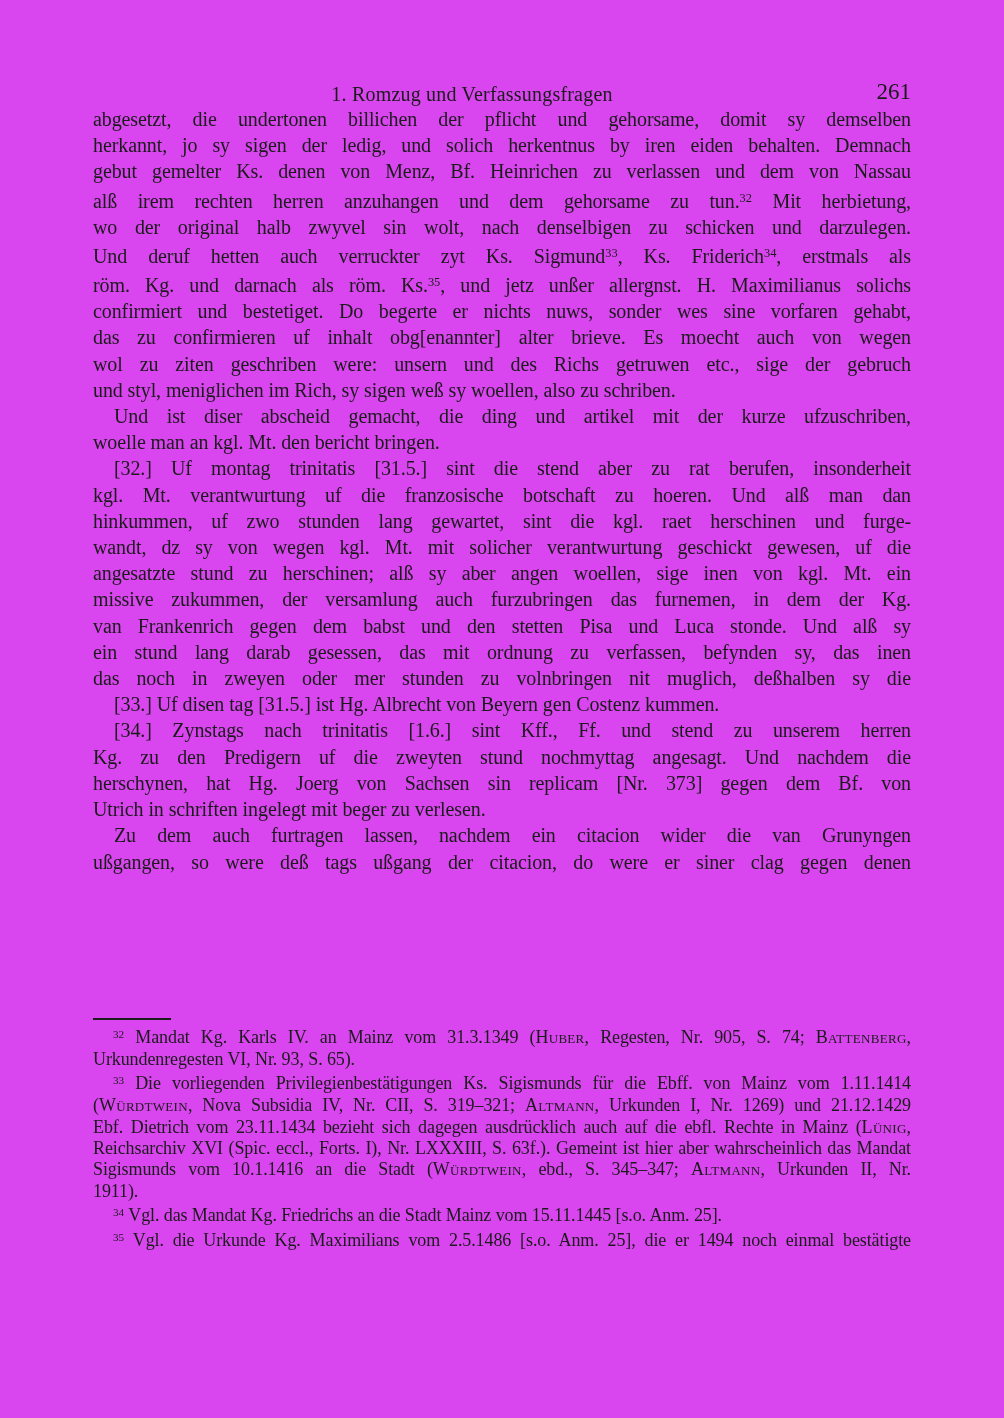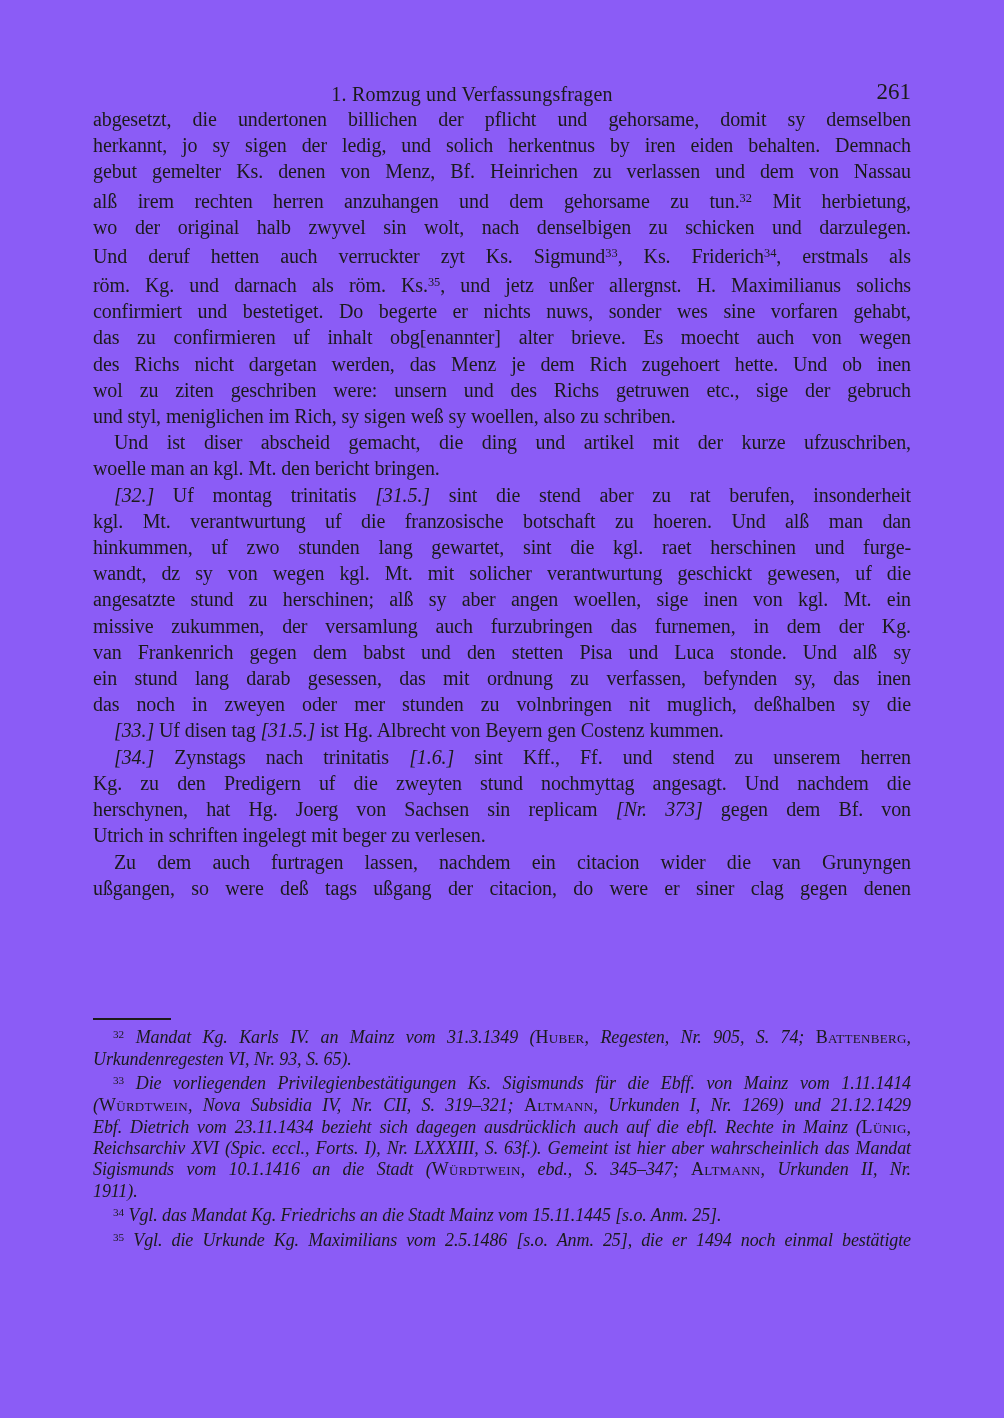--- a/index.html
+++ b/index.html
@@ -1,39 +1,39 @@
 <!DOCTYPE html>
 <html><head>
 <meta charset="utf-8">
 <style>
   html,body { margin:0; padding:0; background:#ffffff; }
   .page {
     position:relative;
     width:1004px; height:1418px;
-    background:#8b5cf6;
+    background:#d946ef;
     color:#1b1b1b;
     font-family:"Liberation Serif","DejaVu Serif",serif;
     overflow:hidden;
   }
   .running-head { position:absolute; top:81px; left:93px; width:818px; height:26px; }
   .chapter-title {
     position:absolute; left:0; right:60px; top:2px;
     text-align:center; font-size:20px; letter-spacing:0.2px;
   }
   .page-number { position:absolute; right:0; top:-2px; font-size:23px; }
 
   .body-text {
     position:absolute; top:106px; left:93px; width:818px;
     font-size:20px; line-height:26.2px; letter-spacing:-0.1px;
   }
   .line { text-align:justify; text-align-last:justify; }
   .line.lastline { text-align-last:left; }
   .line.ind { text-indent:21px; }
 
-  .it { font-style:italic; }
+  .it { }
   .sc { font-style:normal; font-variant:small-caps; letter-spacing:0.3px; }
   .sup {
     font-style:normal; font-size:0.62em;
     vertical-align:0.48em; letter-spacing:0;
   }
 
   .fn-rule {
     position:absolute; top:1018px; left:93px; width:78px;
     border-top:2px solid #1b1b1b; height:0;
   }
@@ -57,21 +57,20 @@
       <div class="para">
         <div class="line"><span class="run">abgesetzt, die undertonen billichen der pflicht und gehorsame, domit sy demselben</span></div>
         <div class="line"><span class="run">herkannt, jo sy sigen der ledig, und solich herkentnus by iren eiden behalten. Demnach</span></div>
         <div class="line"><span class="run">gebut gemelter Ks. denen von Menz, Bf. Heinrichen zu verlassen und dem von Nassau</span></div>
         <div class="line"><span class="run">alß irem rechten herren anzuhangen und dem gehorsame zu tun.</span><span class="run sup">32</span><span class="run"> Mit herbietung,</span></div>
         <div class="line"><span class="run">wo der original halb zwyvel sin wolt, nach denselbigen zu schicken und darzulegen.</span></div>
         <div class="line"><span class="run">Und deruf hetten auch verruckter zyt Ks. Sigmund</span><span class="run sup">33</span><span class="run">, Ks. Friderich</span><span class="run sup">34</span><span class="run">, erstmals als</span></div>
         <div class="line"><span class="run">röm. Kg. und darnach als röm. Ks.</span><span class="run sup">35</span><span class="run">, und jetz unßer allergnst. H. Maximilianus solichs</span></div>
         <div class="line"><span class="run">confirmiert und bestetiget. Do begerte er nichts nuws, sonder wes sine vorfaren gehabt,</span></div>
         <div class="line"><span class="run">das zu confirmieren uf inhalt obg[enannter] alter brieve. Es moecht auch von wegen</span></div>
-        <div class="line"><span class="run">des Richs nicht dargetan werden, das Menz je dem Rich zugehoert hette. Und ob inen</span></div>
         <div class="line"><span class="run">wol zu ziten geschriben were: unsern und des Richs getruwen etc., sige der gebruch</span></div>
         <div class="line lastline"><span class="run">und styl, meniglichen im Rich, sy sigen weß sy woellen, also zu schriben.</span></div>
       </div>
       <div class="para">
         <div class="line ind"><span class="run">Und ist diser abscheid gemacht, die ding und artikel mit der kurze ufzuschriben,</span></div>
         <div class="line lastline"><span class="run">woelle man an kgl. Mt. den bericht bringen.</span></div>
       </div>
       <div class="para">
         <div class="line ind"><span class="run it">[32.]</span><span class="run"> Uf montag trinitatis </span><span class="run it">[31.5.]</span><span class="run"> sint die stend aber zu rat berufen, insonderheit</span></div>
         <div class="line"><span class="run">kgl. Mt. verantwurtung uf die franzosische botschaft zu hoeren. Und alß man dan</span></div>

